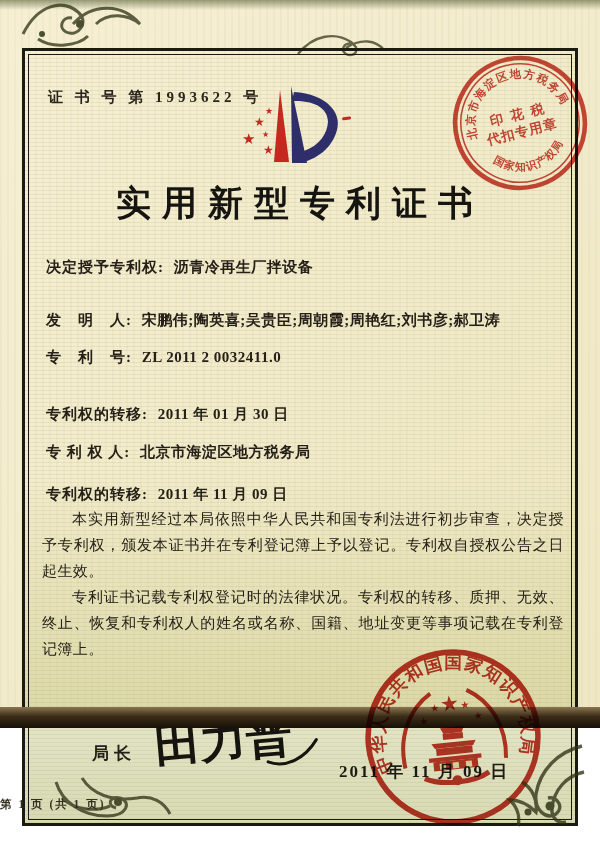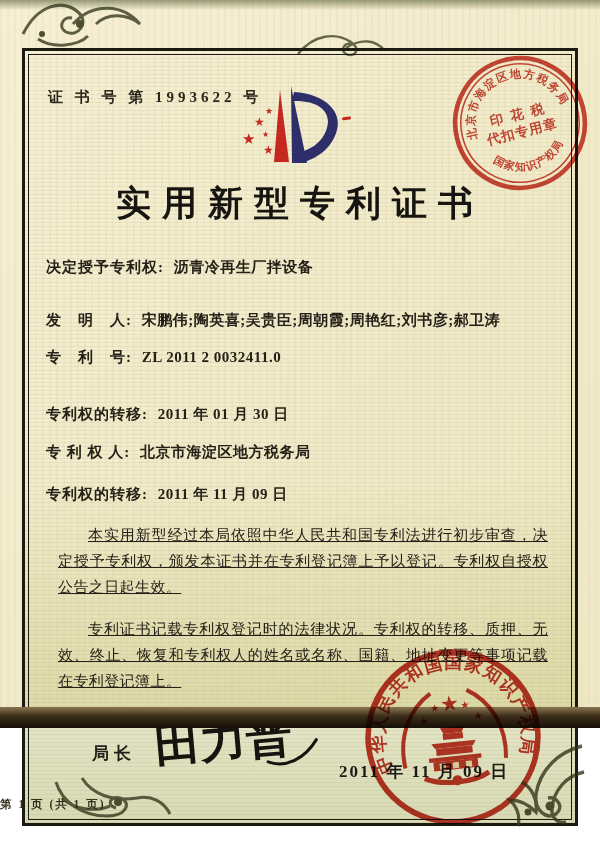--- a/index.html
+++ b/index.html
@@ -24,21 +24,21 @@
   .frame::before{content:"";position:absolute;inset:3px;border:1px solid #1c1b12;pointer-events:none;}
   .cert-no{position:absolute;left:48px;top:88px;font-size:15px;letter-spacing:4px;color:#2b261c;font-weight:600;}
   .title{position:absolute;left:0;width:600px;top:180px;text-align:center;
     font-size:35px;font-weight:bold;color:#161410;letter-spacing:11px;}
   .fields{position:absolute;left:46px;top:0;width:520px;}
   .field-row{position:absolute;left:0;white-space:nowrap;font-size:15px;color:#262118;}
   .field-row .lbl{font-weight:700;letter-spacing:1px;}
   .field-row .val{font-weight:700;margin-left:6px;letter-spacing:.5px;}
   .r0{top:258px}.r1{top:311px}.r2{top:348px}.r3{top:405px}.r4{top:443px}.r5{top:485px}
   .body-text{position:absolute;left:42px;top:506px;width:522px;color:#262118;}
-  .body-text p{margin:16px;font-size:15px;line-height:26px;text-align:justify;text-indent:2em;letter-spacing:.4px;text-decoration:underline;}
+  .body-text p{margin:0;font-size:15px;line-height:26px;text-align:justify;text-indent:2em;letter-spacing:.4px;}
   .director{position:absolute;left:92px;top:742px;font-size:17px;letter-spacing:5px;color:#23201a;font-weight:600;text-align:right;}
   .signature{position:absolute;left:148px;top:694px;width:190px;height:90px;}
   .signature text{font-family:"DejaVu Sans",sans-serif;font-weight:bold;font-size:46px;fill:#15140f;}
   .seal-date{position:absolute;left:339px;top:760px;font-size:17px;font-weight:700;letter-spacing:2px;color:#1d1a14;z-index:2;}
   .office-seal{position:absolute;left:362px;top:646px;width:182px;height:182px;z-index:3;
     mix-blend-mode:multiply;opacity:.93;transform:rotate(-6deg);}
   .tax-stamp{position:absolute;left:448px;top:48px;width:144px;height:150px;z-index:3;
     mix-blend-mode:multiply;opacity:.9;transform:rotate(-14deg);}
   .logo{position:absolute;left:232px;top:70px;width:140px;height:112px;}
   .footer{position:absolute;left:0;width:600px;top:797px;text-align:left;

